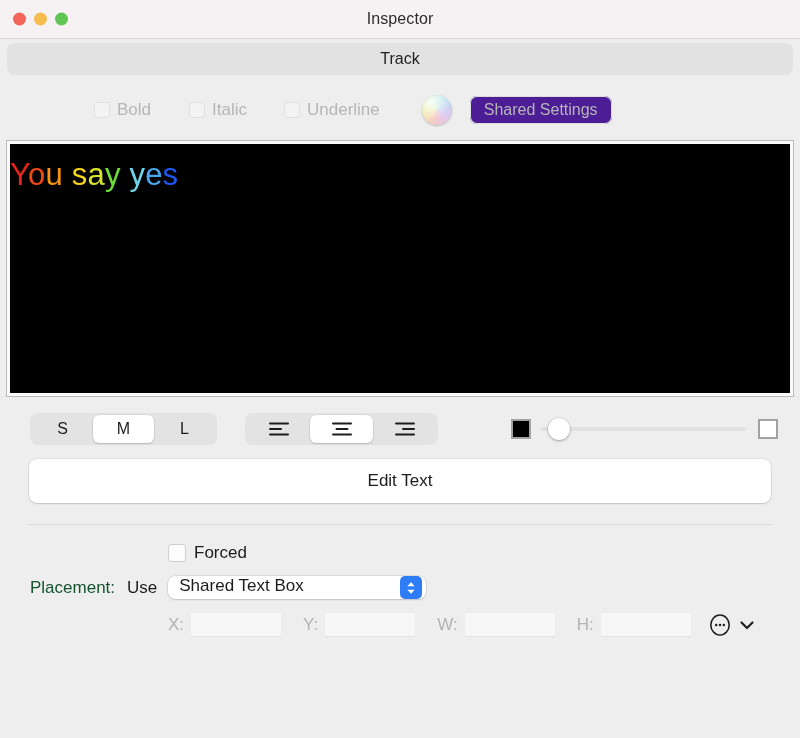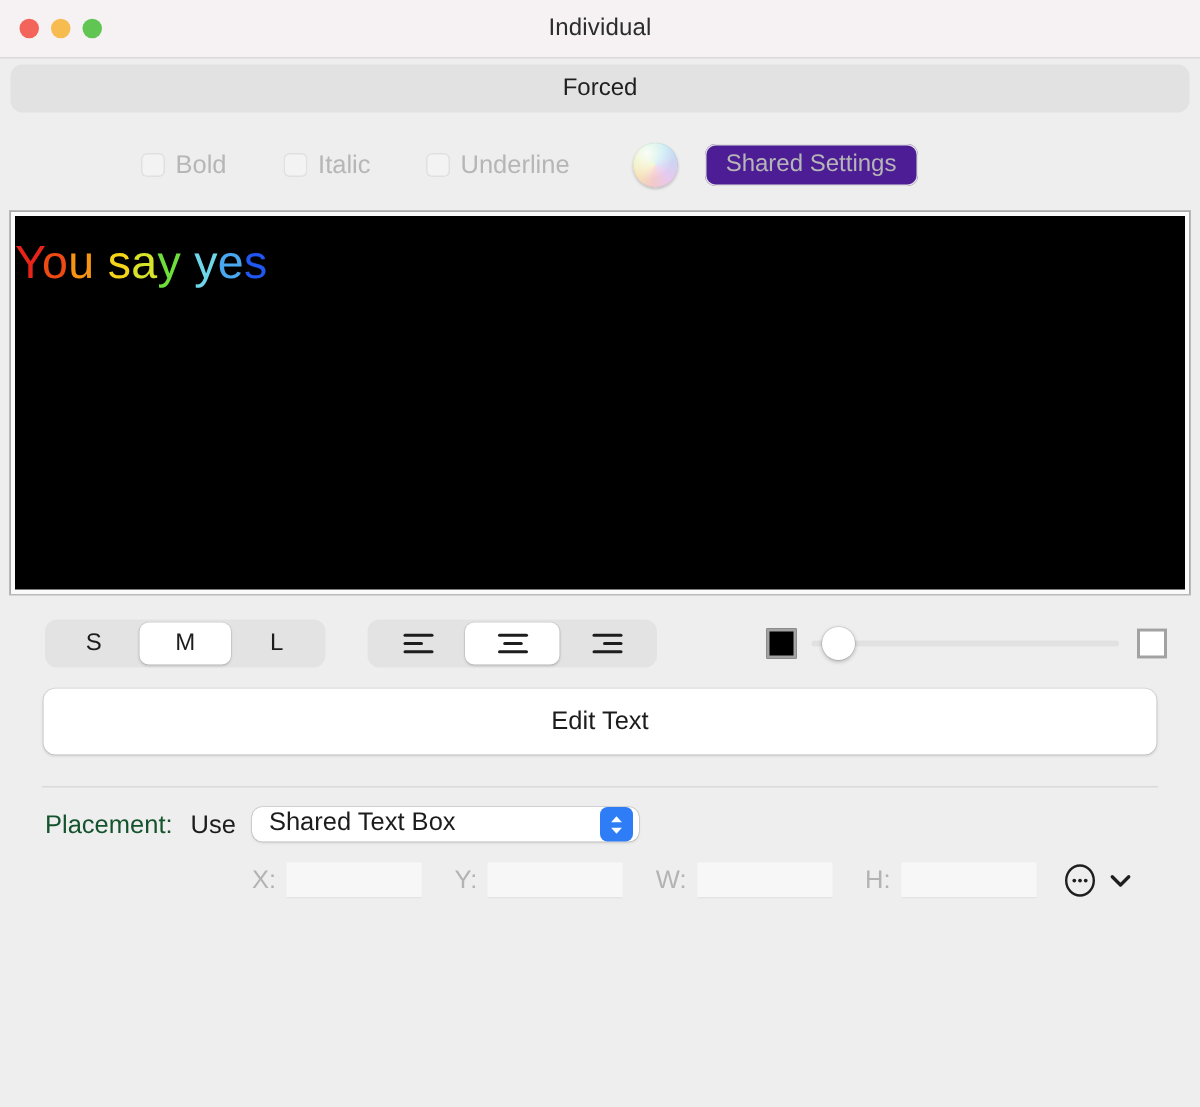--- a/index.html
+++ b/index.html
@@ -364,26 +364,26 @@
 <body>
 
 <div class="window">
 
   <div class="titlebar">
     <div class="traffic">
       <span class="light close"></span>
       <span class="light min"></span>
       <span class="light zoom"></span>
     </div>
-    <div class="window-title">Individual</div>
+    <div class="window-title">Inspector</div>
   </div>
 
   <div class="tabbar-wrap">
     <div class="tabbar">
-      <div class="tab">Forced</div>
+      <div class="tab">Track</div>
     </div>
   </div>
 
 
   <div class="style-row">
     <div class="cbx-item disabled">
       <span class="cbx-box"></span>
       <span class="cbx-label">Bold</span>
     </div>
     <span class="gap-bold-italic"></span>
@@ -448,20 +448,24 @@
         <div class="slider-knob" style="left: 6.66px;"></div>
       </div>
       <span class="sw-box white"></span>
     </div>
   </div>
 
   <div class="edit-btn">Edit Text</div>
 
   <div class="divider"></div>
 
+  <div class="forced-row">
+    <span class="cbx-box"></span>
+    <span class="cbx-label">Forced</span>
+  </div>
 
   <div class="placement-row">
     <span class="placement-label">Placement:</span>
     <span class="placement-use">Use</span>
     <div class="popup">
       <span class="popup-value">Shared Text Box</span>
       <span class="popup-arrows">
         <svg width="12" height="16" viewBox="0 0 12 16">
           <path d="M6 2.2 L9.6 6.2 H2.4 Z" fill="#ffffff"></path>
           <path d="M6 13.8 L2.4 9.8 H9.6 Z" fill="#ffffff"></path>

